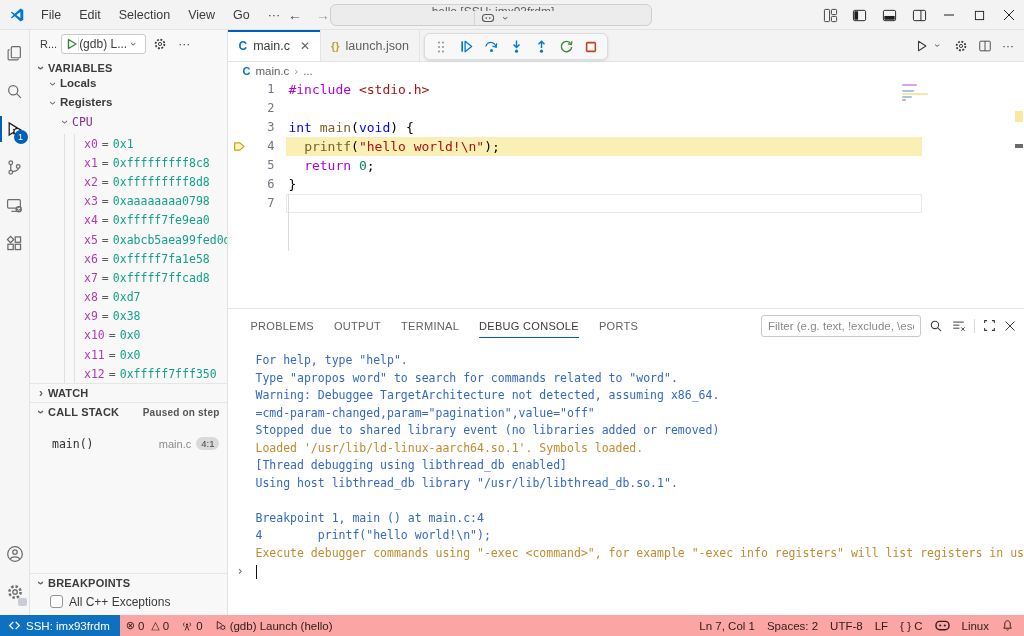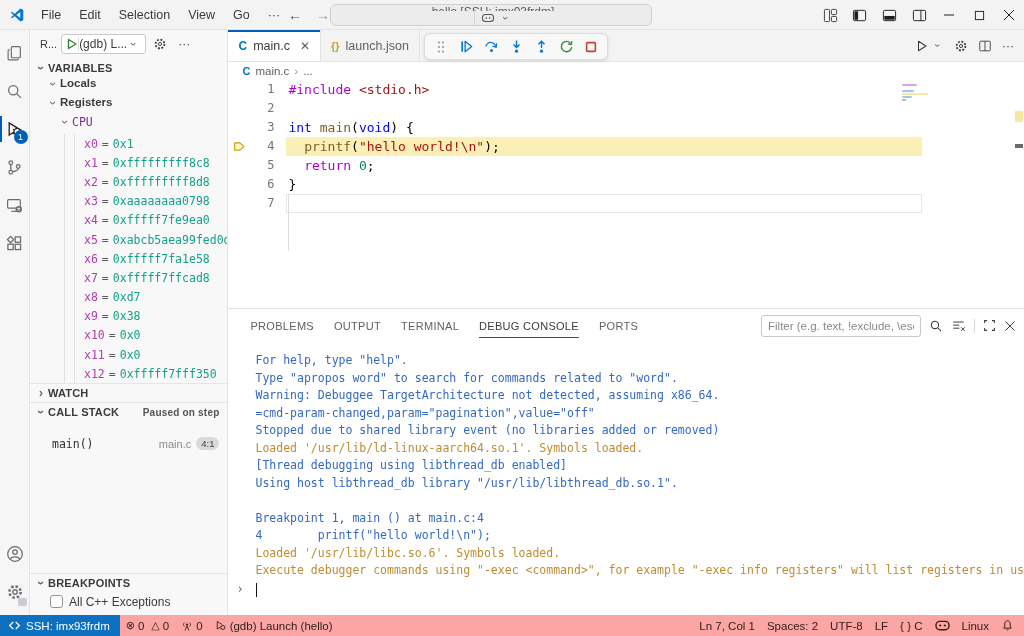--- a/index.html
+++ b/index.html
@@ -602,21 +602,20 @@
             <div class="console-line c-blue">Type "apropos word" to search for commands related to "word".</div>
             <div class="console-line c-blue">Warning: Debuggee TargetArchitecture not detected, assuming x86_64.</div>
             <div class="console-line c-blue">=cmd-param-changed,param="pagination",value="off"</div>
             <div class="console-line c-blue">Stopped due to shared library event (no libraries added or removed)</div>
             <div class="console-line c-gold">Loaded '/usr/lib/ld-linux-aarch64.so.1'. Symbols loaded.</div>
             <div class="console-line c-blue">[Thread debugging using libthread_db enabled]</div>
             <div class="console-line c-blue">Using host libthread_db library "/usr/lib/libthread_db.so.1".</div>
             <div class="console-line c-blue">&nbsp;</div>
             <div class="console-line c-blue">Breakpoint 1, main () at main.c:4</div>
             <div class="console-line c-blue">4        printf("hello world!\n");</div>
-            <div class="console-line c-gold">Loaded '/usr/lib/libc.so.6'. Symbols loaded.</div>
             <div class="console-line c-gold">Execute debugger commands using "-exec &lt;command&gt;", for example "-exec info registers" will list registers in us</div>
           </div>
         <div class="console-input">
           <span class="prompt-chev">›</span>
           <span class="caret"></span>
         </div>
       </div>
     </div>
   </div>
 </div>

